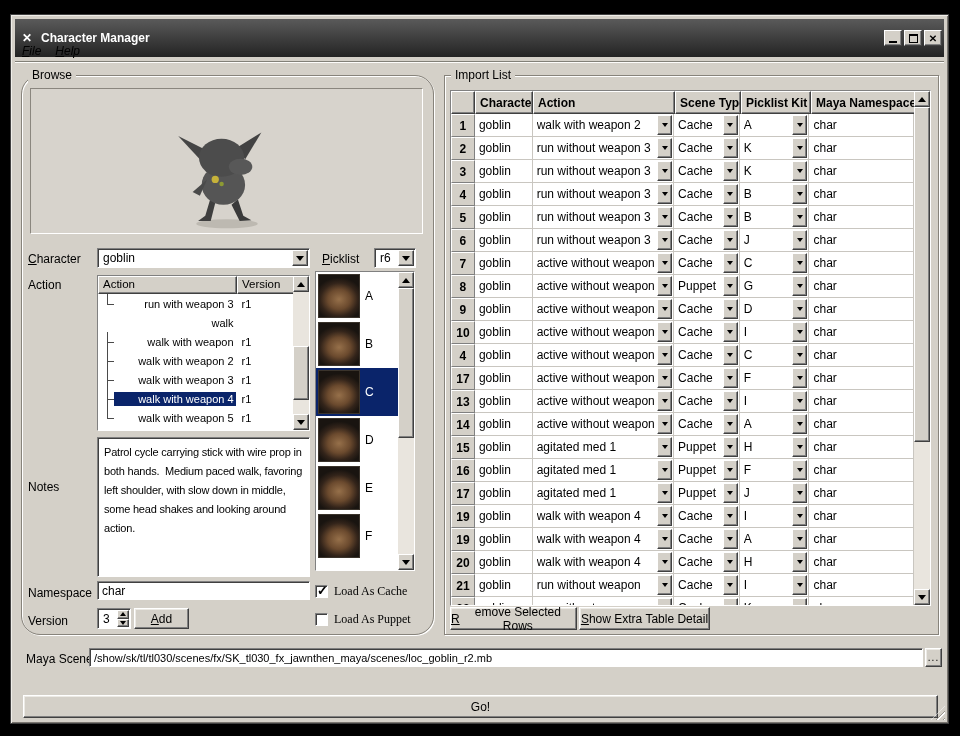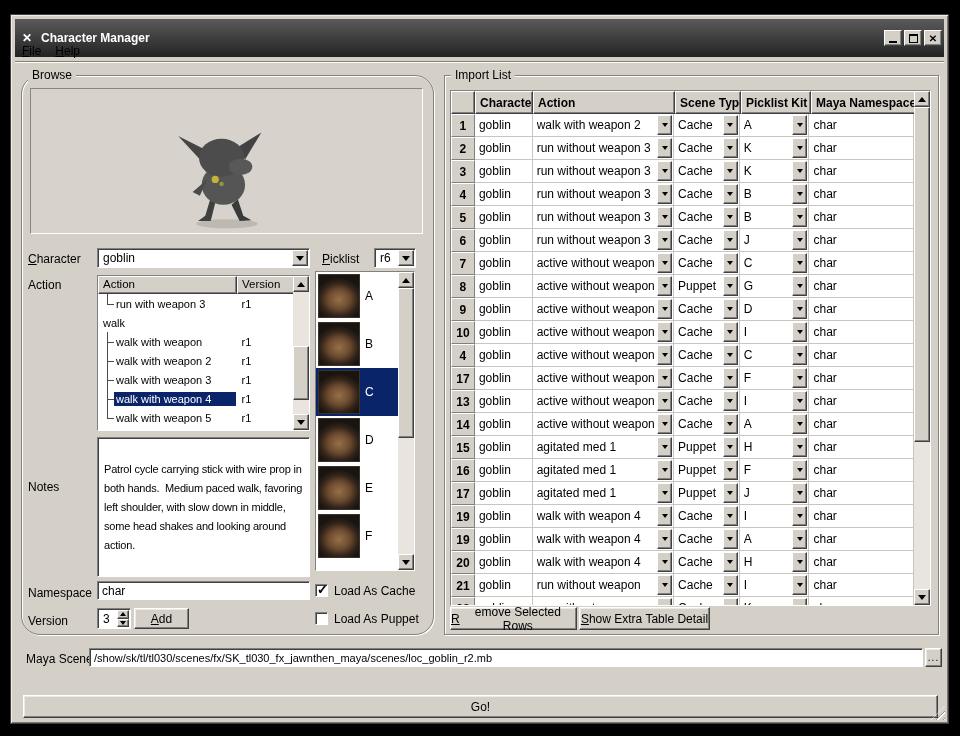--- a/index.html
+++ b/index.html
@@ -16,21 +16,21 @@
   .win-icon{width:16px;height:16px;display:flex;align-items:center;justify-content:center;margin-left:2px;}
   .win-icon::before{content:"\2715";color:#fff;font-size:12px;font-weight:bold;}
   .title-text{color:#fff;font-weight:bold;margin-left:6px;flex:1;white-space:nowrap;}
   .tb-btn{width:18px;height:16px;background:#d4d0c8;border:1px solid;border-color:#fff #404040 #404040 #fff;
     box-shadow:inset -1px -1px 0 #808080;margin-left:2px;display:flex;align-items:center;justify-content:center;}
   .g-min{width:8px;height:2px;background:#000;margin-top:8px;}
   .g-max{width:9px;height:9px;border:1px solid #000;border-top-width:2px;}
   .g-close::before{content:"\2715";font-size:10px;font-weight:bold;line-height:1;}
 
   .menubar{position:absolute;left:4px;top:25px;right:4px;height:21px;display:flex;align-items:center;}
-  .menu-item{padding:3px 7px;cursor:default;}
+  .menu-item{padding:3px 7px;cursor:default;font-style:italic;}
   .menu-sep{position:absolute;left:4px;top:46px;right:4px;height:2px;border-top:1px solid #828078;border-bottom:1px solid #fdfcfa;}
 
   .group{position:absolute;border:1px solid #87837b;box-shadow:inset 1px 1px 0 #ffffff,1px 1px 0 #ffffff;}
   .legend{position:absolute;top:-8px;left:6px;background:#d4d0c8;padding:0 4px;line-height:15px;}
   .btn{background:#d4d0c8;border:1px solid;border-color:#ffffff #404040 #404040 #ffffff;
     box-shadow:inset -1px -1px 0 #808080,inset 1px 1px 0 #eceae5;display:flex;align-items:center;justify-content:center;
     font-family:inherit;font-size:12px;position:absolute;cursor:default;}
   .tri{width:0;height:0;border-left:4px solid transparent;border-right:4px solid transparent;}
   .tri.up{border-bottom:5px solid #000;}
   .tri.down{border-top:5px solid #000;}
@@ -64,42 +64,42 @@
     font-size:11.5px;padding:1px 4px;white-space:nowrap;overflow:hidden;}
   .ahcell.c1{width:139px;} .ahcell.c2{width:58px;}
   .abody{position:absolute;left:0;top:18px;right:16px;bottom:0;overflow:hidden;}
   .arow{display:flex;height:19px;font-size:11px;align-items:stretch;}
   .acol1{width:139px;display:flex;align-items:center;padding-left:3px;overflow:hidden;}
   .acol2{width:58px;padding-left:6px;display:flex;align-items:center;}
   .connector{position:relative;width:13px;flex:none;align-self:stretch;}
   .connector::before{content:'';position:absolute;left:6px;top:0;bottom:0;border-left:1px solid #4a4a4a;}
   .connector.last::before{bottom:50%;}
   .connector::after{content:'';position:absolute;left:6px;right:0;top:50%;border-top:1px solid #4a4a4a;}
-  .alabel{flex:1;padding:1px 2px;white-space:nowrap;overflow:hidden;align-self:center;}
+  .alabel{flex:1;padding:1px 2px;white-space:nowrap;overflow:hidden;align-self:center;text-align:right;}
   .alabel.selected{background:#0a246a;color:#fff;}
   .atable .sb{right:0;top:0;bottom:0;}
 
   .kitlist{position:absolute;left:293px;top:195px;width:100px;height:300px;background:#fff;border:1px solid;
     border-color:#808080 #fff #fff #808080;overflow:hidden;}
   .kitbody{position:absolute;left:0;top:0;right:16px;bottom:0;overflow:hidden;}
   .kit-item{height:48px;display:flex;align-items:center;padding-left:2px;}
   .kit-item.selected{background:#0a246a;}
   .kit-item.selected .thumb-label{color:#fff;}
   .thumb-img{width:42px;height:44px;flex:none;border:1px solid #3a332b;
     background:#181410 radial-gradient(ellipse 62% 52% at 50% 58%, #96704a 0%, #6b4a2e 45%, #33241a 75%, #191410 100%);}
   .thumb-label{margin-left:5px;font-size:12px;}
   .kitlist .sb{right:0;top:0;bottom:0;}
 
   .notes{position:absolute;left:75px;top:361px;width:213px;height:140px;background:#fff;border:1px solid;
-    border-color:#808080 #fff #fff #808080;box-shadow:inset 1px 1px 0 #404040;padding:22px 6px;
+    border-color:#808080 #fff #fff #808080;box-shadow:inset 1px 1px 0 #404040;padding:5px 6px;
     font-size:11px;letter-spacing:-0.2px;line-height:19px;white-space:pre-wrap;overflow:hidden;}
   .field{position:absolute;background:#fff;border:1px solid;border-color:#808080 #fff #fff #808080;
     box-shadow:inset 1px 1px 0 #404040;display:flex;align-items:center;padding-left:4px;overflow:hidden;white-space:nowrap;}
 
-  .checkrow{position:absolute;display:flex;align-items:flex-start;gap:6px;}
+  .checkrow{position:absolute;display:flex;align-items:center;gap:6px;font-family:Liberation Serif, serif;}
   .cb{width:13px;height:13px;background:#fff;border:1px solid;border-color:#808080 #fff #fff #808080;
     box-shadow:inset 1px 1px 0 #404040;position:relative;flex:none;}
   .cb.checked::after{content:"\2713";position:absolute;left:1px;top:-3px;font-size:13px;font-weight:bold;color:#000;}
 
   .spin{position:absolute;left:75px;top:532px;width:34px;height:21px;background:#fff;border:1px solid;
     border-color:#808080 #fff #fff #808080;box-shadow:inset 1px 1px 0 #404040;display:flex;align-items:center;padding-left:5px;}
   .spin-btns{position:absolute;right:1px;top:1px;bottom:1px;width:12px;display:flex;flex-direction:column;}
   .spin-btn{flex:1;background:#d4d0c8;border:1px solid;border-color:#fff #404040 #404040 #fff;
     box-shadow:inset -1px -1px 0 #808080;display:flex;align-items:center;justify-content:center;}
 

